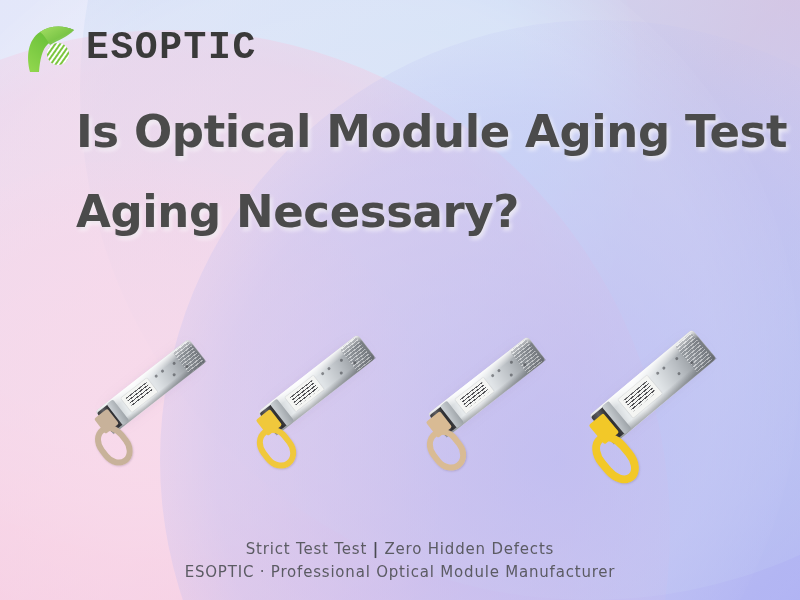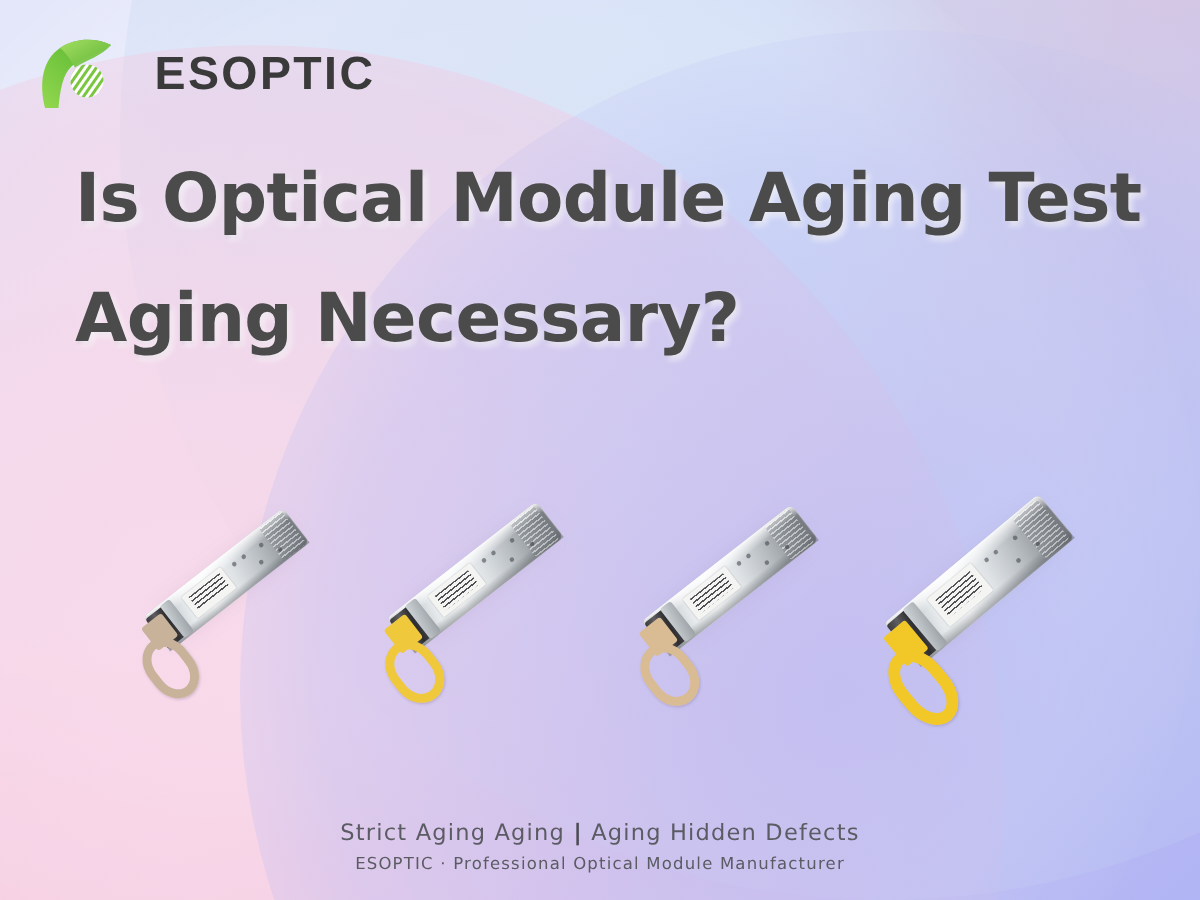--- a/index.html
+++ b/index.html
@@ -61,30 +61,29 @@
   }
 
   
   #logo{
     position:absolute; left:22px; top:20px;
     display:flex; align-items:center; gap:6px;
     z-index:6;
   }
   #logo-mark{ width:58px; height:56px; display:block; }
   #logo-word{
-    font-size:31px; font-weight:700; letter-spacing:1.6px;
+    font-size:38px; font-weight:700; letter-spacing:1.6px;
     color:#3a3a3a;
-    font-family:Liberation Sans, sans-serif;
+    font-family:Liberation Mono, monospace;
     line-height:1;
-    margin-left:17px;
   }
 
   
   #headline{
-    position:absolute; left:50px; top:108px; width:690px;
+    position:absolute; left:76px; top:108px; width:690px;
     z-index:6;
   }
   .headline-line{
     font-family:"DejaVu Sans", sans-serif;
     font-size:45px;
     font-weight:700;
     color:#4b4b4b;
     letter-spacing:-0.4px;
     line-height:1.06;
     text-shadow:2px 3px 4px rgba(255,255,255,0.75), 1px 2px 2px rgba(120,110,140,0.22);
@@ -192,21 +191,21 @@
     position:absolute; left:0; right:0; bottom:16px;
     z-index:6; text-align:center;
   }
   .footer-line{
     font-family:"DejaVu Sans", sans-serif;
     color:#5b5b63;
     letter-spacing:0.8px;
     line-height:1.55;
   }
   #footer-line1{ font-size:15px; }
-  #footer-line2{ font-size:11px; }
+  #footer-line2{ font-size:15px; }
   .sep{ font-weight:700; color:#4a4a52; }
 </style>
 </head>
 <body>
 
 <div id="banner">
 
   <div class="wash" id="wash-top-left"></div>
   <div class="wash" id="wash-top-right"></div>
   <div class="wash" id="wash-arc-center"></div>
@@ -322,20 +321,20 @@
           <div class="mod-dot" style="left: 76%; top: 30%;"></div>
           <div class="mod-dot" style="left: 83%; top: 64%;"></div>
           <div class="mod-tab" style="left: -25.2px; top: 20.9px; width: 35px; height: 57px; border-width: 8px; border-color: rgb(242, 200, 40); background: transparent; box-shadow: rgba(90, 70, 100, 0.25) 0px 1px 2px;"></div>
           <div class="mod-tab-neck" style="left: -7px; top: 6.84px; width: 19px; height: 25px; background: rgb(242, 200, 40);"></div>
         </div>
       </div>
     </div>
 
   <div id="footer">
     <div class="footer-line" id="footer-line1">
-      <span>Strict Aging Aging</span>
+      <span>Strict Test Test</span>
       <span class="sep">|</span>
-      <span>Aging Hidden Defects</span>
+      <span>Zero Hidden Defects</span>
     </div>
     <div class="footer-line" id="footer-line2">ESOPTIC · Professional Optical Module Manufacturer</div>
   </div>
 
 </div>
 
 </body></html>

